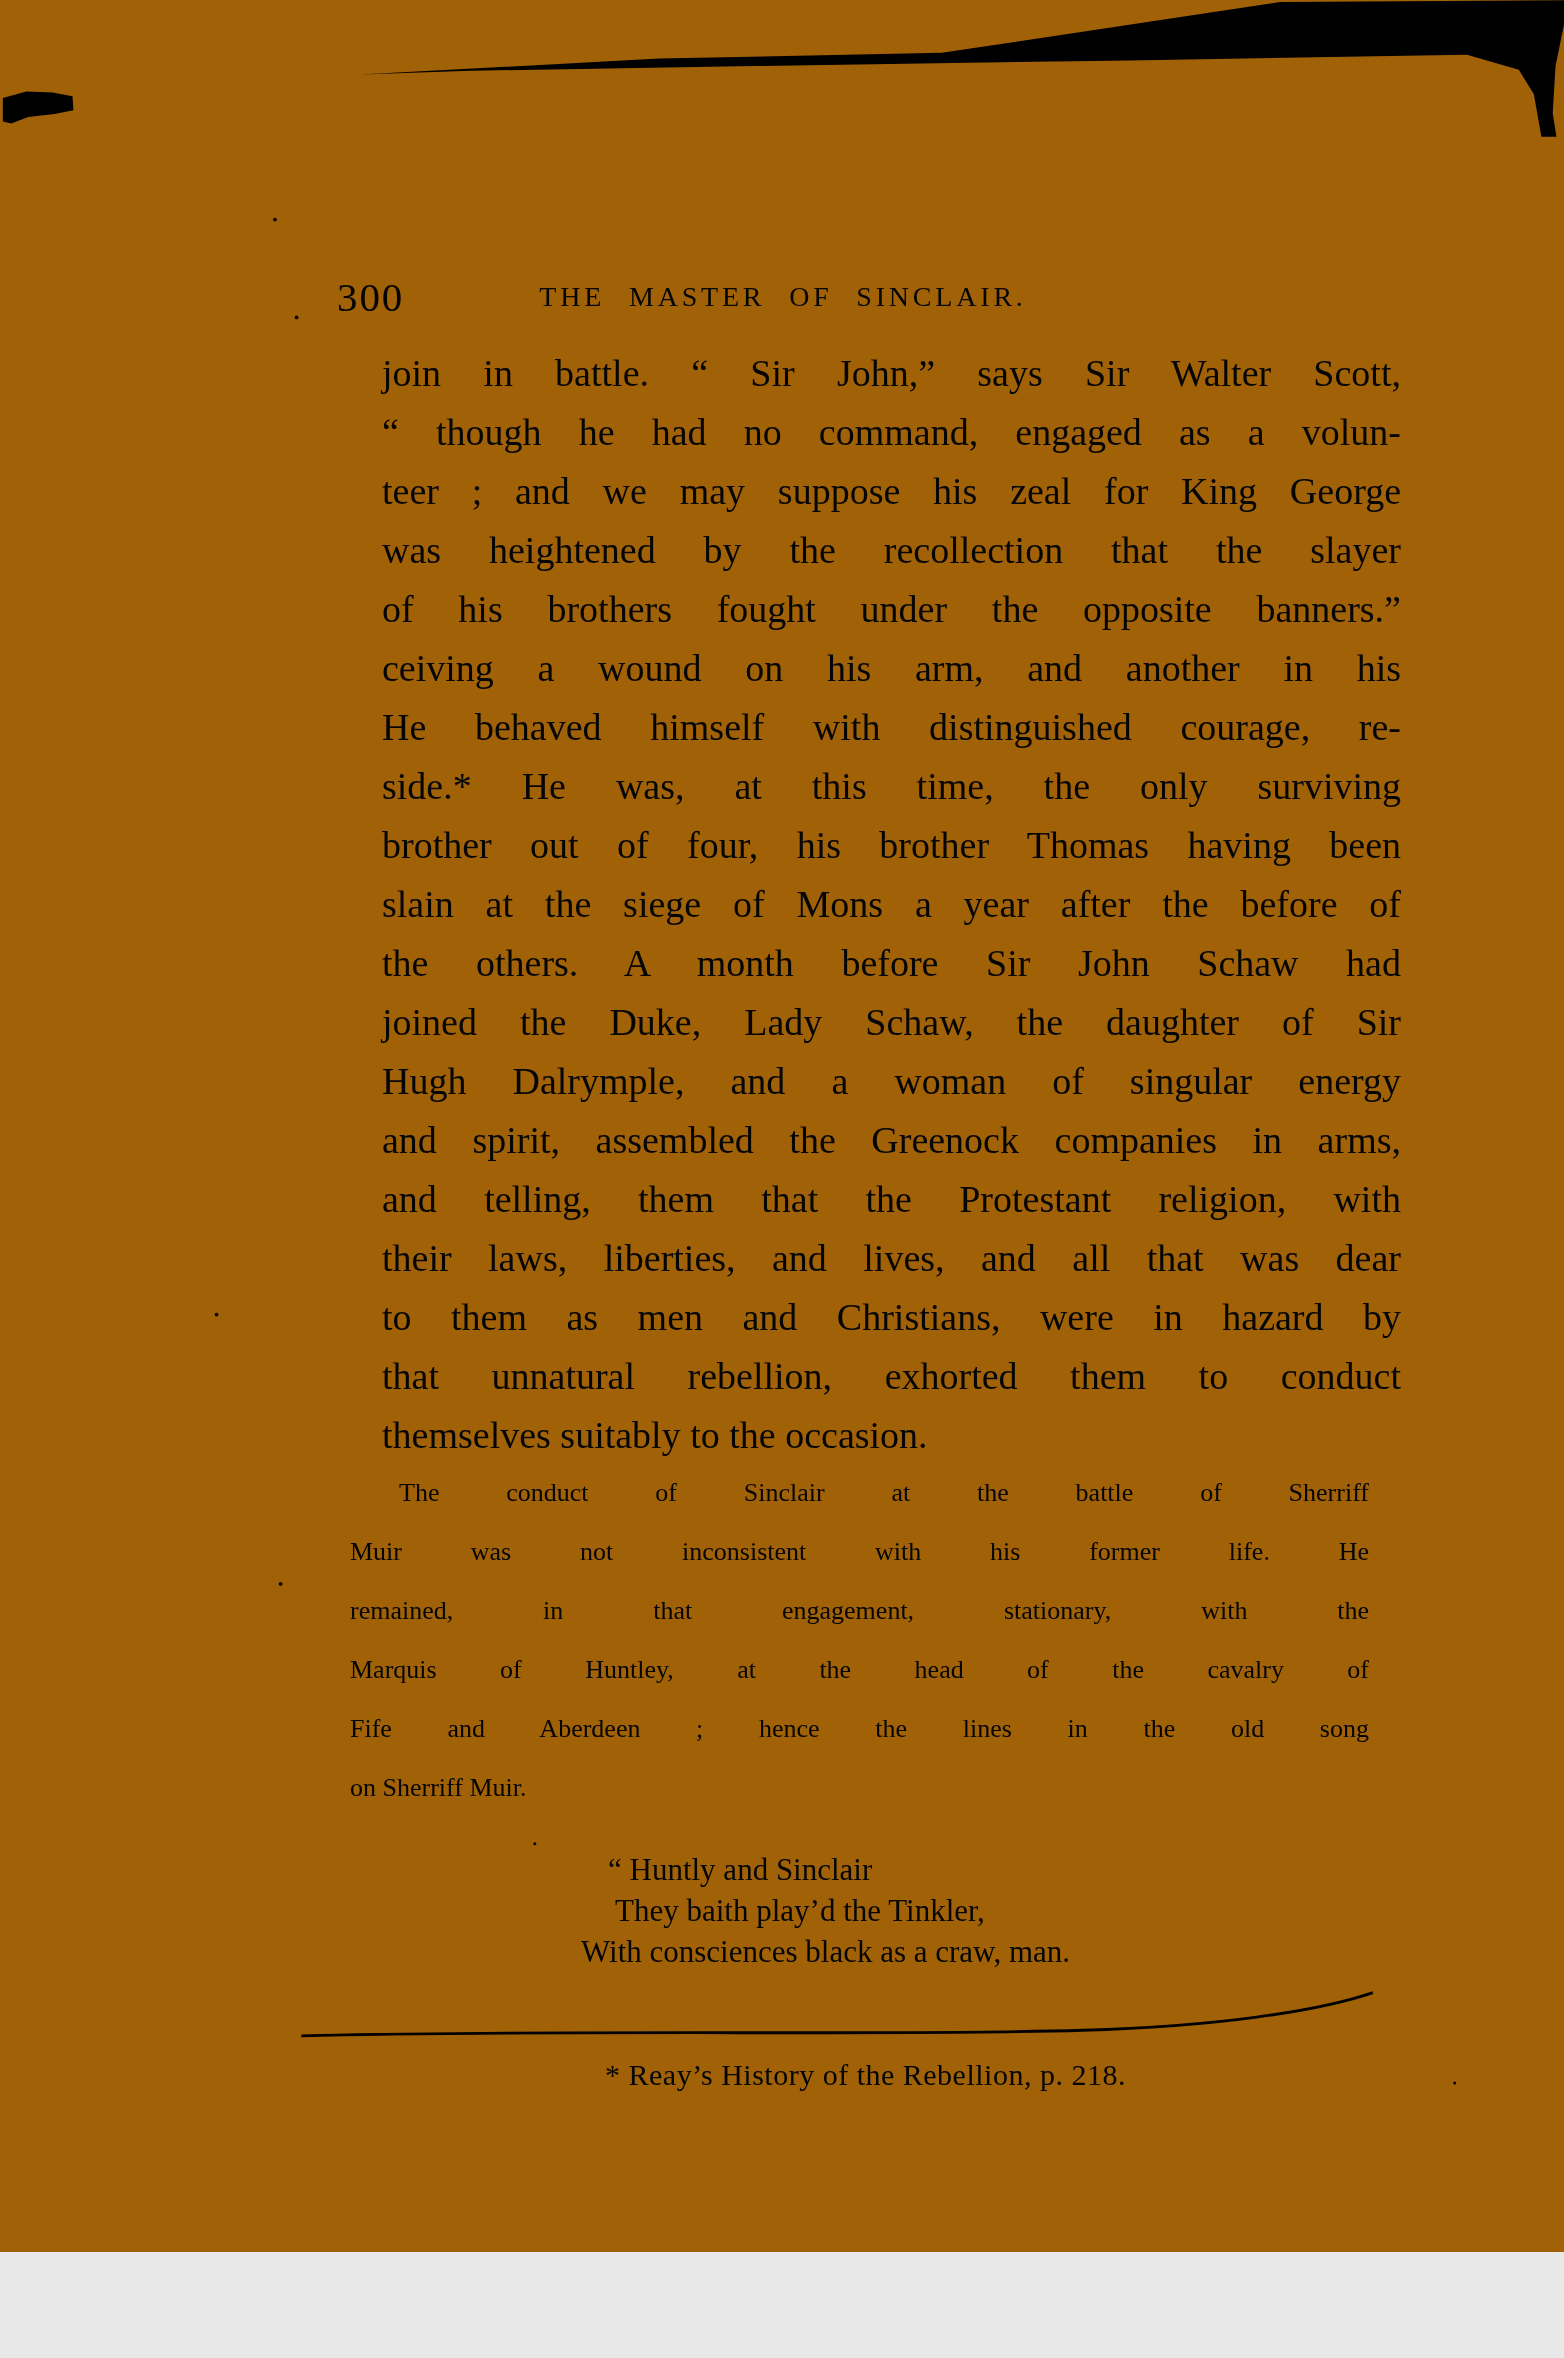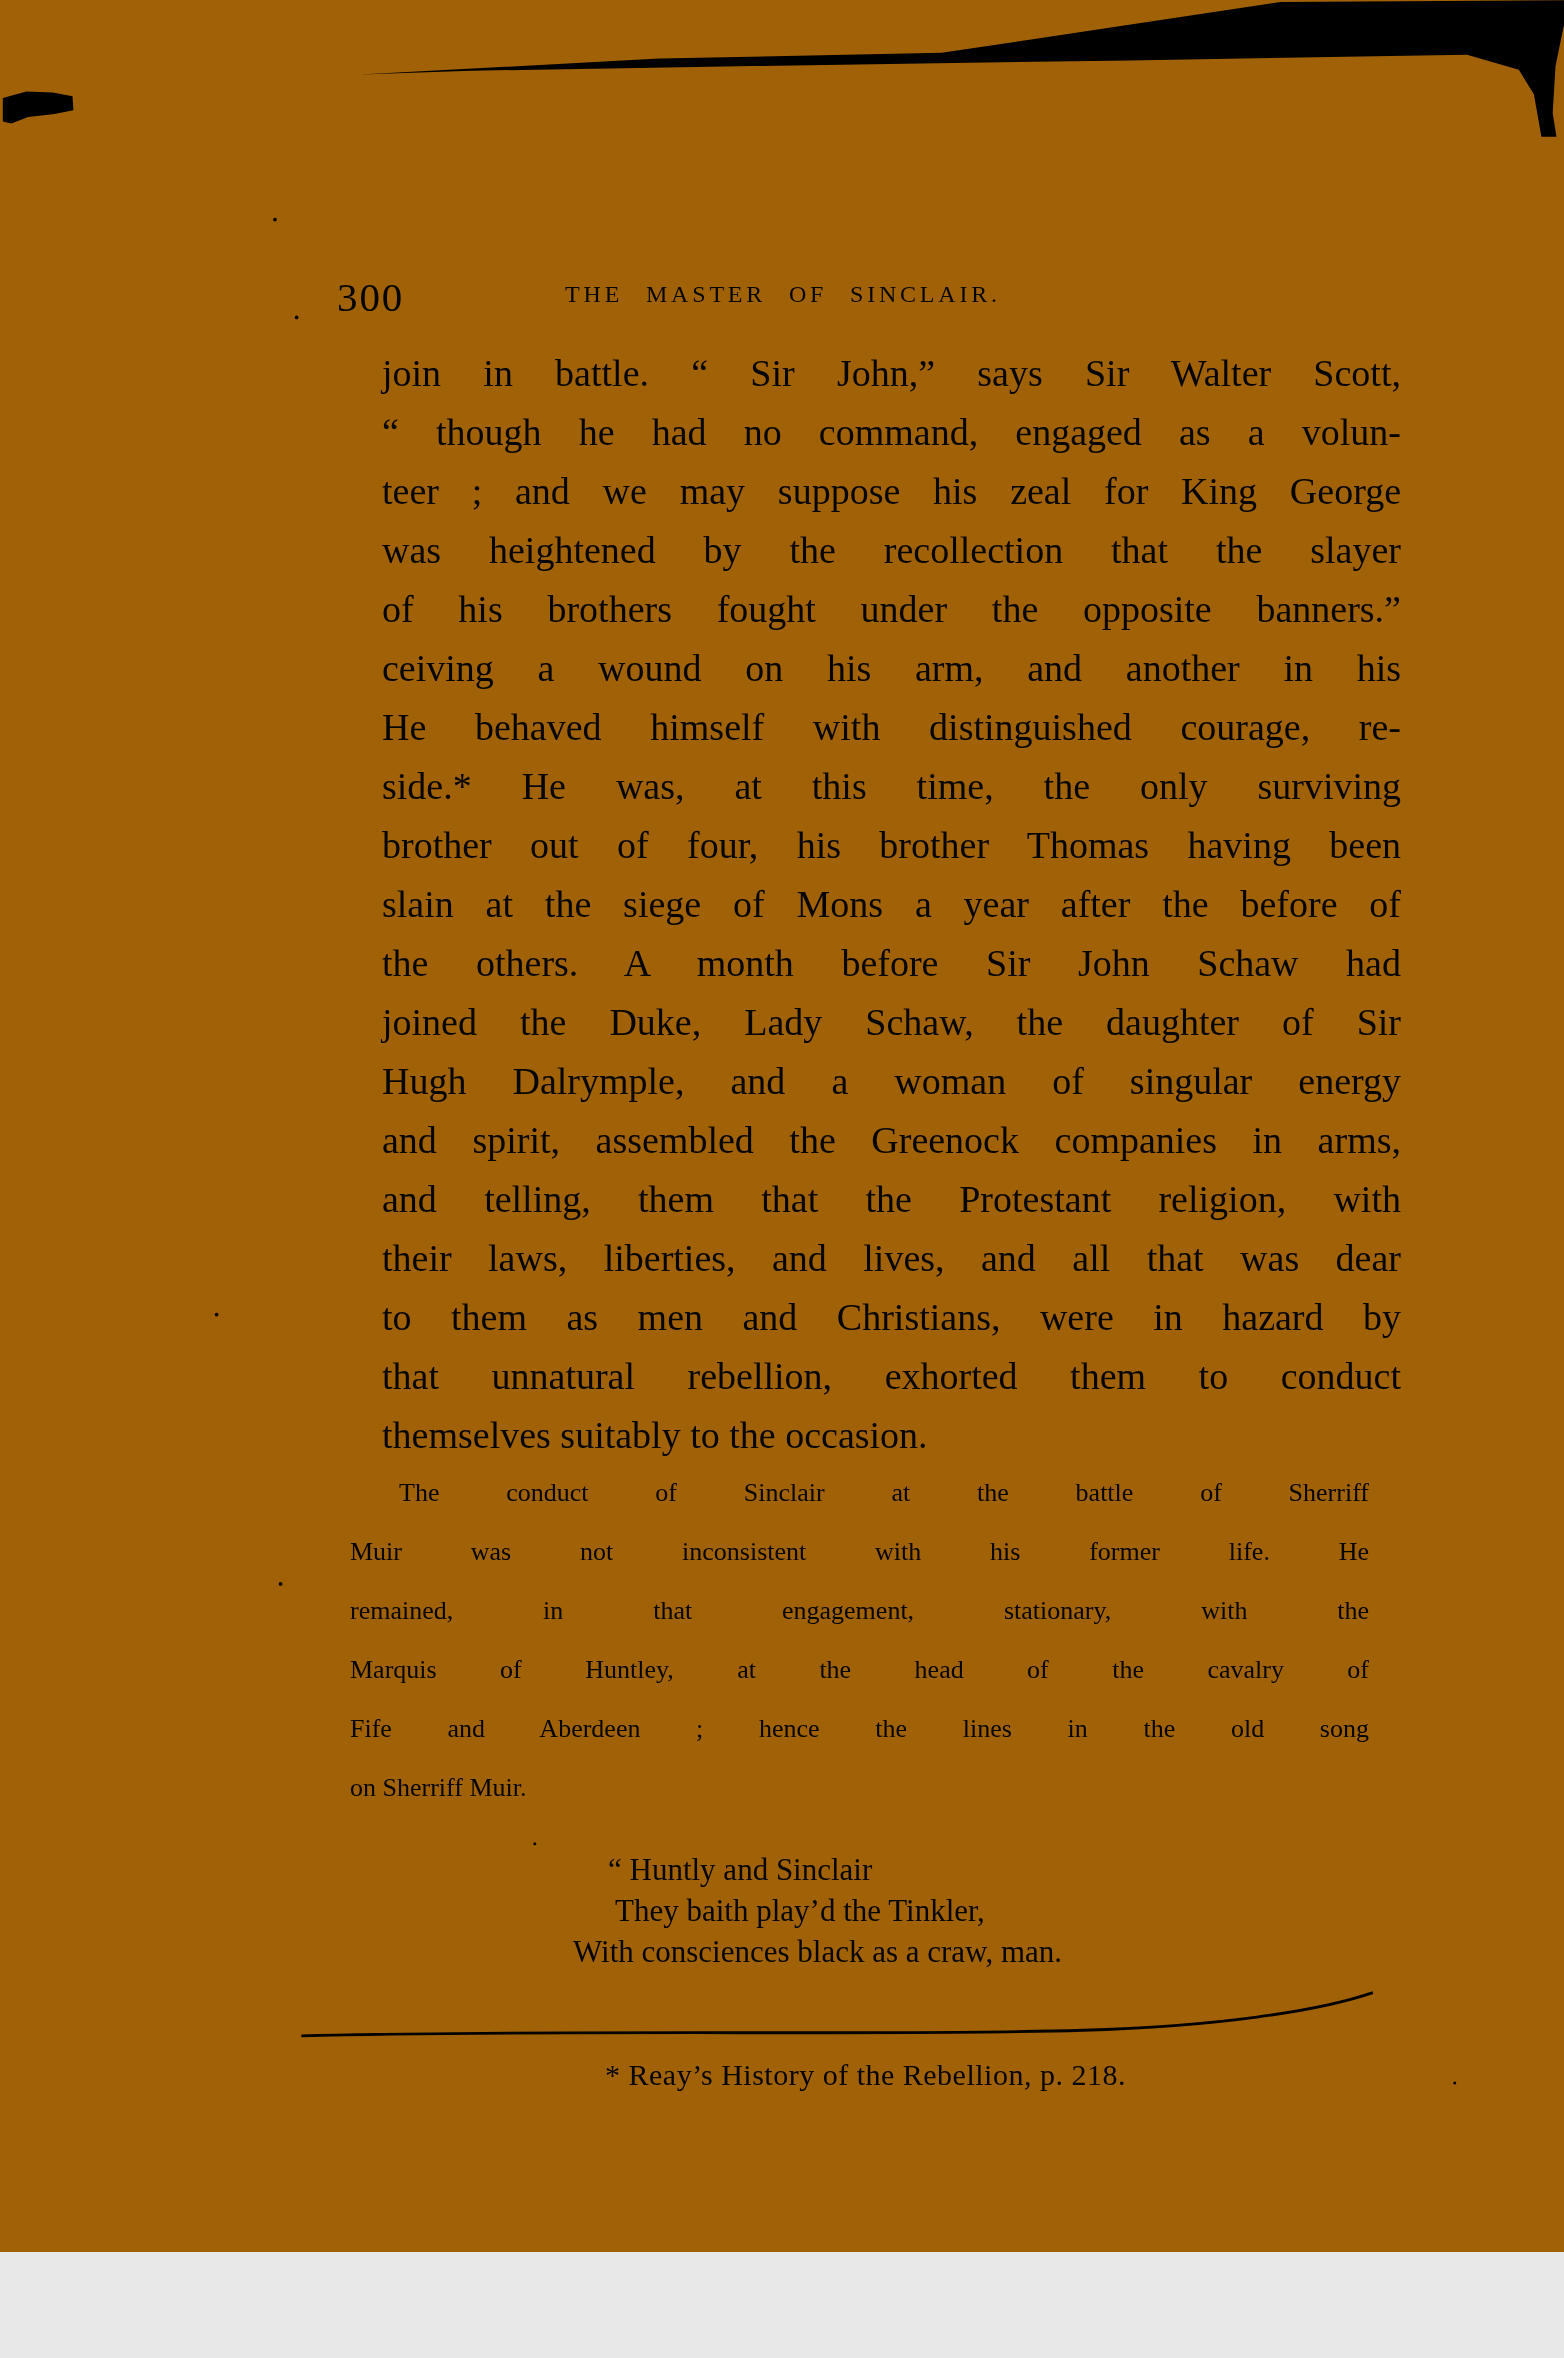--- a/index.html
+++ b/index.html
@@ -11,21 +11,21 @@
     font-family:"Liberation Serif","DejaVu Serif",serif;
     color:#050505;
   }
   .artifacts{position:absolute;left:0;top:0;width:1564px;height:2359px;pointer-events:none;}
   .page-number{
     position:absolute;left:337px;top:273px;
     font-size:41px;letter-spacing:1.9px;
   }
   .running-title{
     position:absolute;left:350px;top:281px;width:866px;
-    text-align:center;font-size:24px;letter-spacing:3.8px;word-spacing:13px;
+    text-align:center;font-size:28px;letter-spacing:3.8px;word-spacing:13px;
   }
   .body-block{
     position:absolute;left:350px;top:344px;width:1019px;
     font-size:38px;line-height:59px;margin-left:32px;
   }
   .para2-block{
     position:absolute;left:350px;top:1463px;width:1019px;
     font-size:26px;line-height:59px;
   }
   .line{
@@ -34,21 +34,21 @@
     height:59px;overflow:visible;white-space:normal;
   }
   .line.para-end{text-align-last:left;}
   .line.indent{padding-left:49px;}
   .verse-block{
     position:absolute;left:573px;top:1849px;
     font-size:31px;line-height:41px;
   }
   .verse-line-1{margin-left:35px;}
   .verse-line-2{margin-left:42px;}
-  .verse-line-3{margin-left:0px;}
+  .verse-line-3{margin-left:8px;}
   .footnote{
     position:absolute;left:605px;top:2058px;
     font-size:30px;letter-spacing:0.5px;
   }
 </style>
 </head>
 <body>
 
 <div class="page">
 

